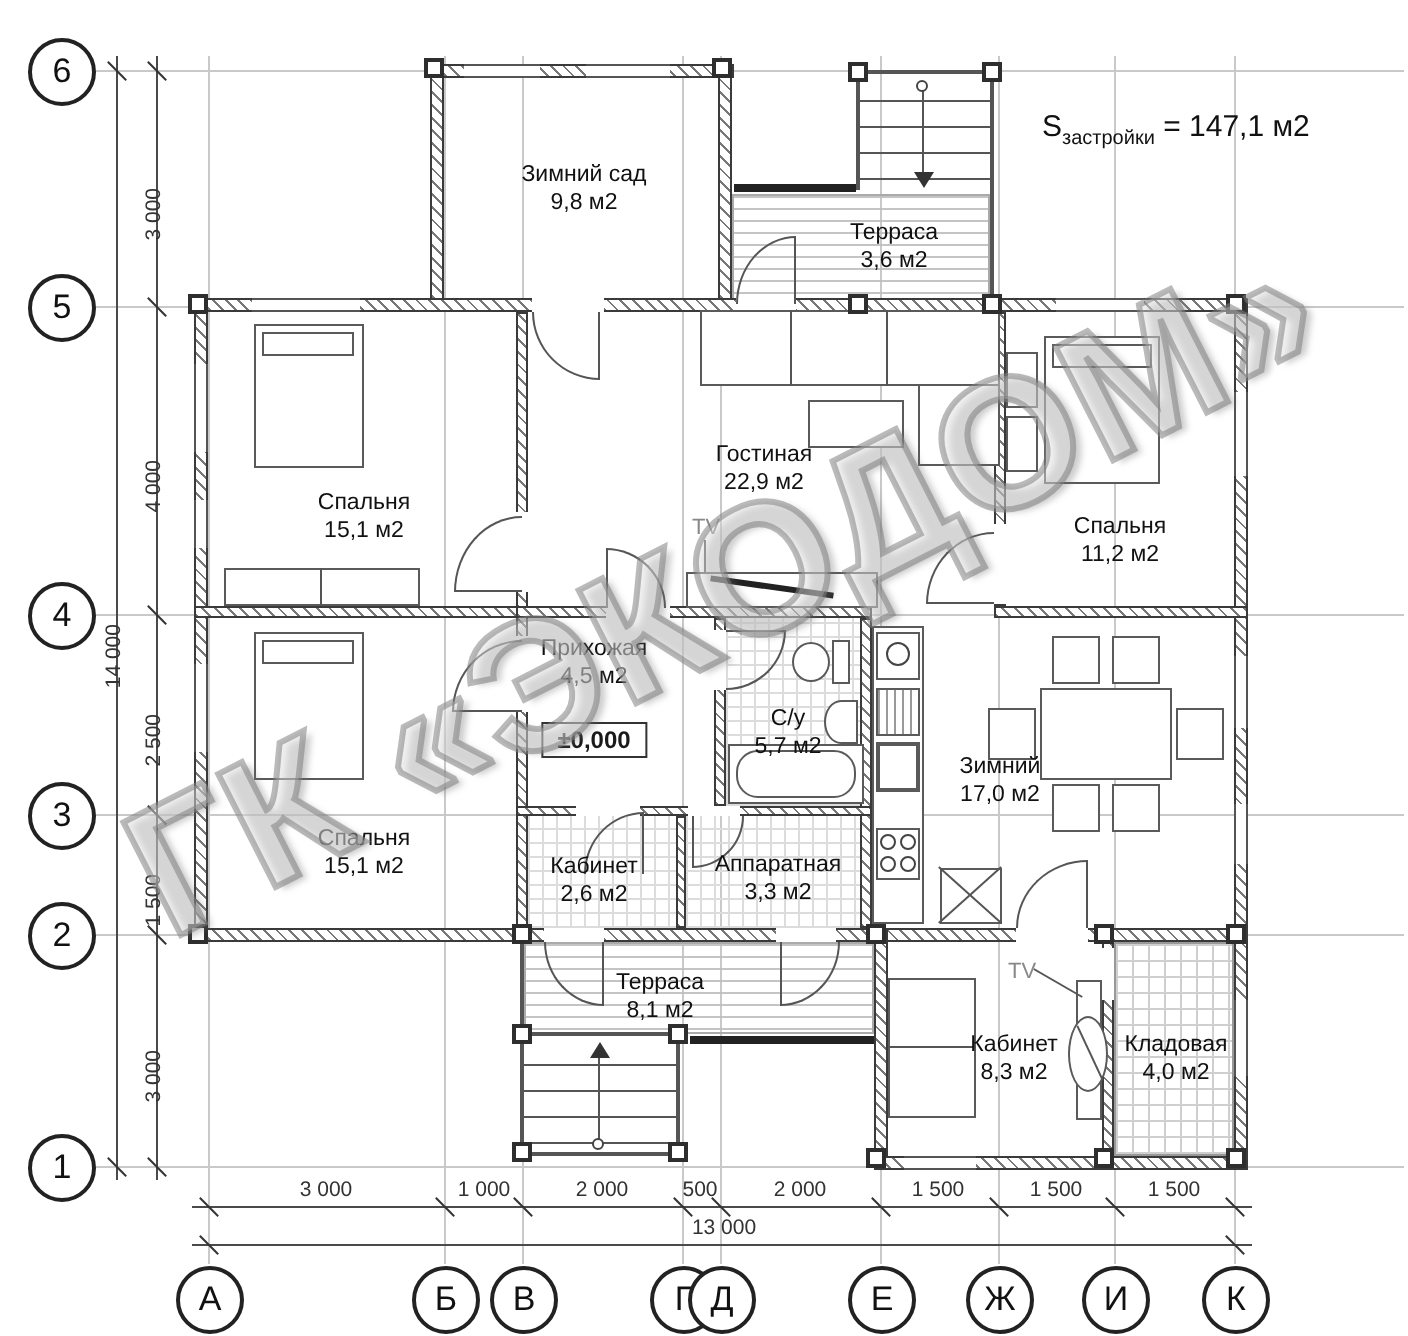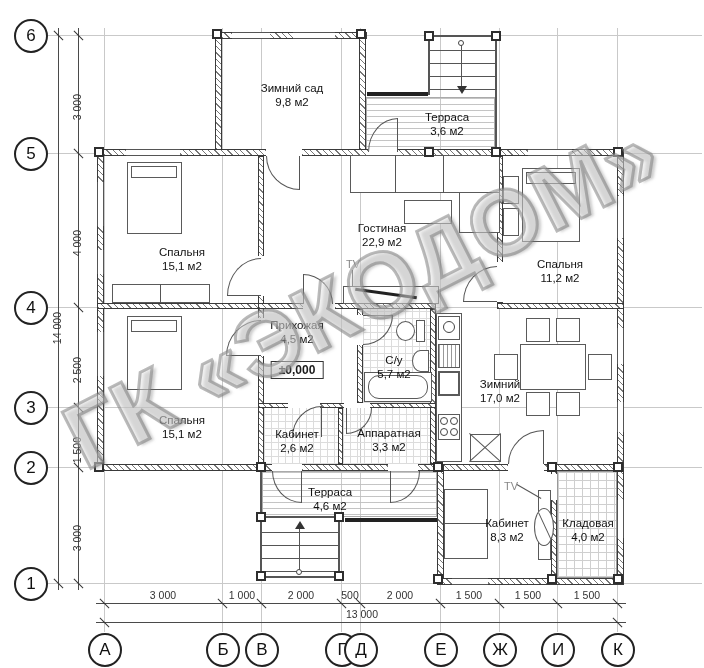--- a/index.html
+++ b/index.html
@@ -238,20 +238,21 @@
   <i class="f" style="left:534px;top:508px;width:20px;height:38px;border-radius:50%"></i>
   <i class="ln" style="left:530px;top:526px;width:30px;height:1px;transform:rotate(65deg)"></i>
   <i class="ln" style="left:515px;top:491px;width:28px;height:1px;transform:rotate(30deg)"></i>
 
   <i class="dim" style="left:96px;top:603px;width:530px;height:1px"></i>
   <i class="dim" style="left:96px;top:622px;width:530px;height:1px"></i>
   <i class="dim" style="left:78px;top:28px;width:1px;height:562px"></i>
   <i class="dim" style="left:58px;top:28px;width:1px;height:562px"></i>
 
   <div id="titleblock">
+    <div class="tb-line"><span>S</span><sub>застройки</sub><span> = 147,1 м2</span></div>
   </div>
 
   <div id="watermark">ГК «ЭКОДОМ»</div>
 <div class="" style="position: absolute; left: 104px; top: 28px; width: 1px; height: 604px; background: rgb(201, 201, 201); z-index: 1;"></div>
     <div class="" style="position: absolute; left: 222px; top: 28px; width: 1px; height: 604px; background: rgb(201, 201, 201); z-index: 1;"></div>
     <div class="" style="position: absolute; left: 261px; top: 28px; width: 1px; height: 604px; background: rgb(201, 201, 201); z-index: 1;"></div>
     <div class="" style="position: absolute; left: 341px; top: 28px; width: 1px; height: 604px; background: rgb(201, 201, 201); z-index: 1;"></div>
     <div class="" style="position: absolute; left: 360px; top: 28px; width: 1px; height: 604px; background: rgb(201, 201, 201); z-index: 1;"></div>
     <div class="" style="position: absolute; left: 440px; top: 28px; width: 1px; height: 604px; background: rgb(201, 201, 201); z-index: 1;"></div>
     <div class="" style="position: absolute; left: 499px; top: 28px; width: 1px; height: 604px; background: rgb(201, 201, 201); z-index: 1;"></div>
@@ -351,21 +352,21 @@
     <div class="room-label" style="left: 297px; top: 441px;">
       <div>Кабинет</div>
       <div>2,6 м2</div>
     </div>
     <div class="room-label" style="left: 389px; top: 440px;">
       <div>Аппаратная</div>
       <div>3,3 м2</div>
     </div>
     <div class="room-label" style="left: 330px; top: 499px;">
       <div>Терраса</div>
-      <div>4,6 м2</div>
+      <div>8,1 м2</div>
     </div>
     <div class="room-label" style="left: 507px; top: 530px;">
       <div>Кабинет</div>
       <div>8,3 м2</div>
     </div>
     <div class="room-label" style="left: 588px; top: 530px;">
       <div>Кладовая</div>
       <div>4,0 м2</div>
     </div>
     <div class="level-box" style="left: 297px; top: 370px; font-weight: bold;">±0,000</div>

